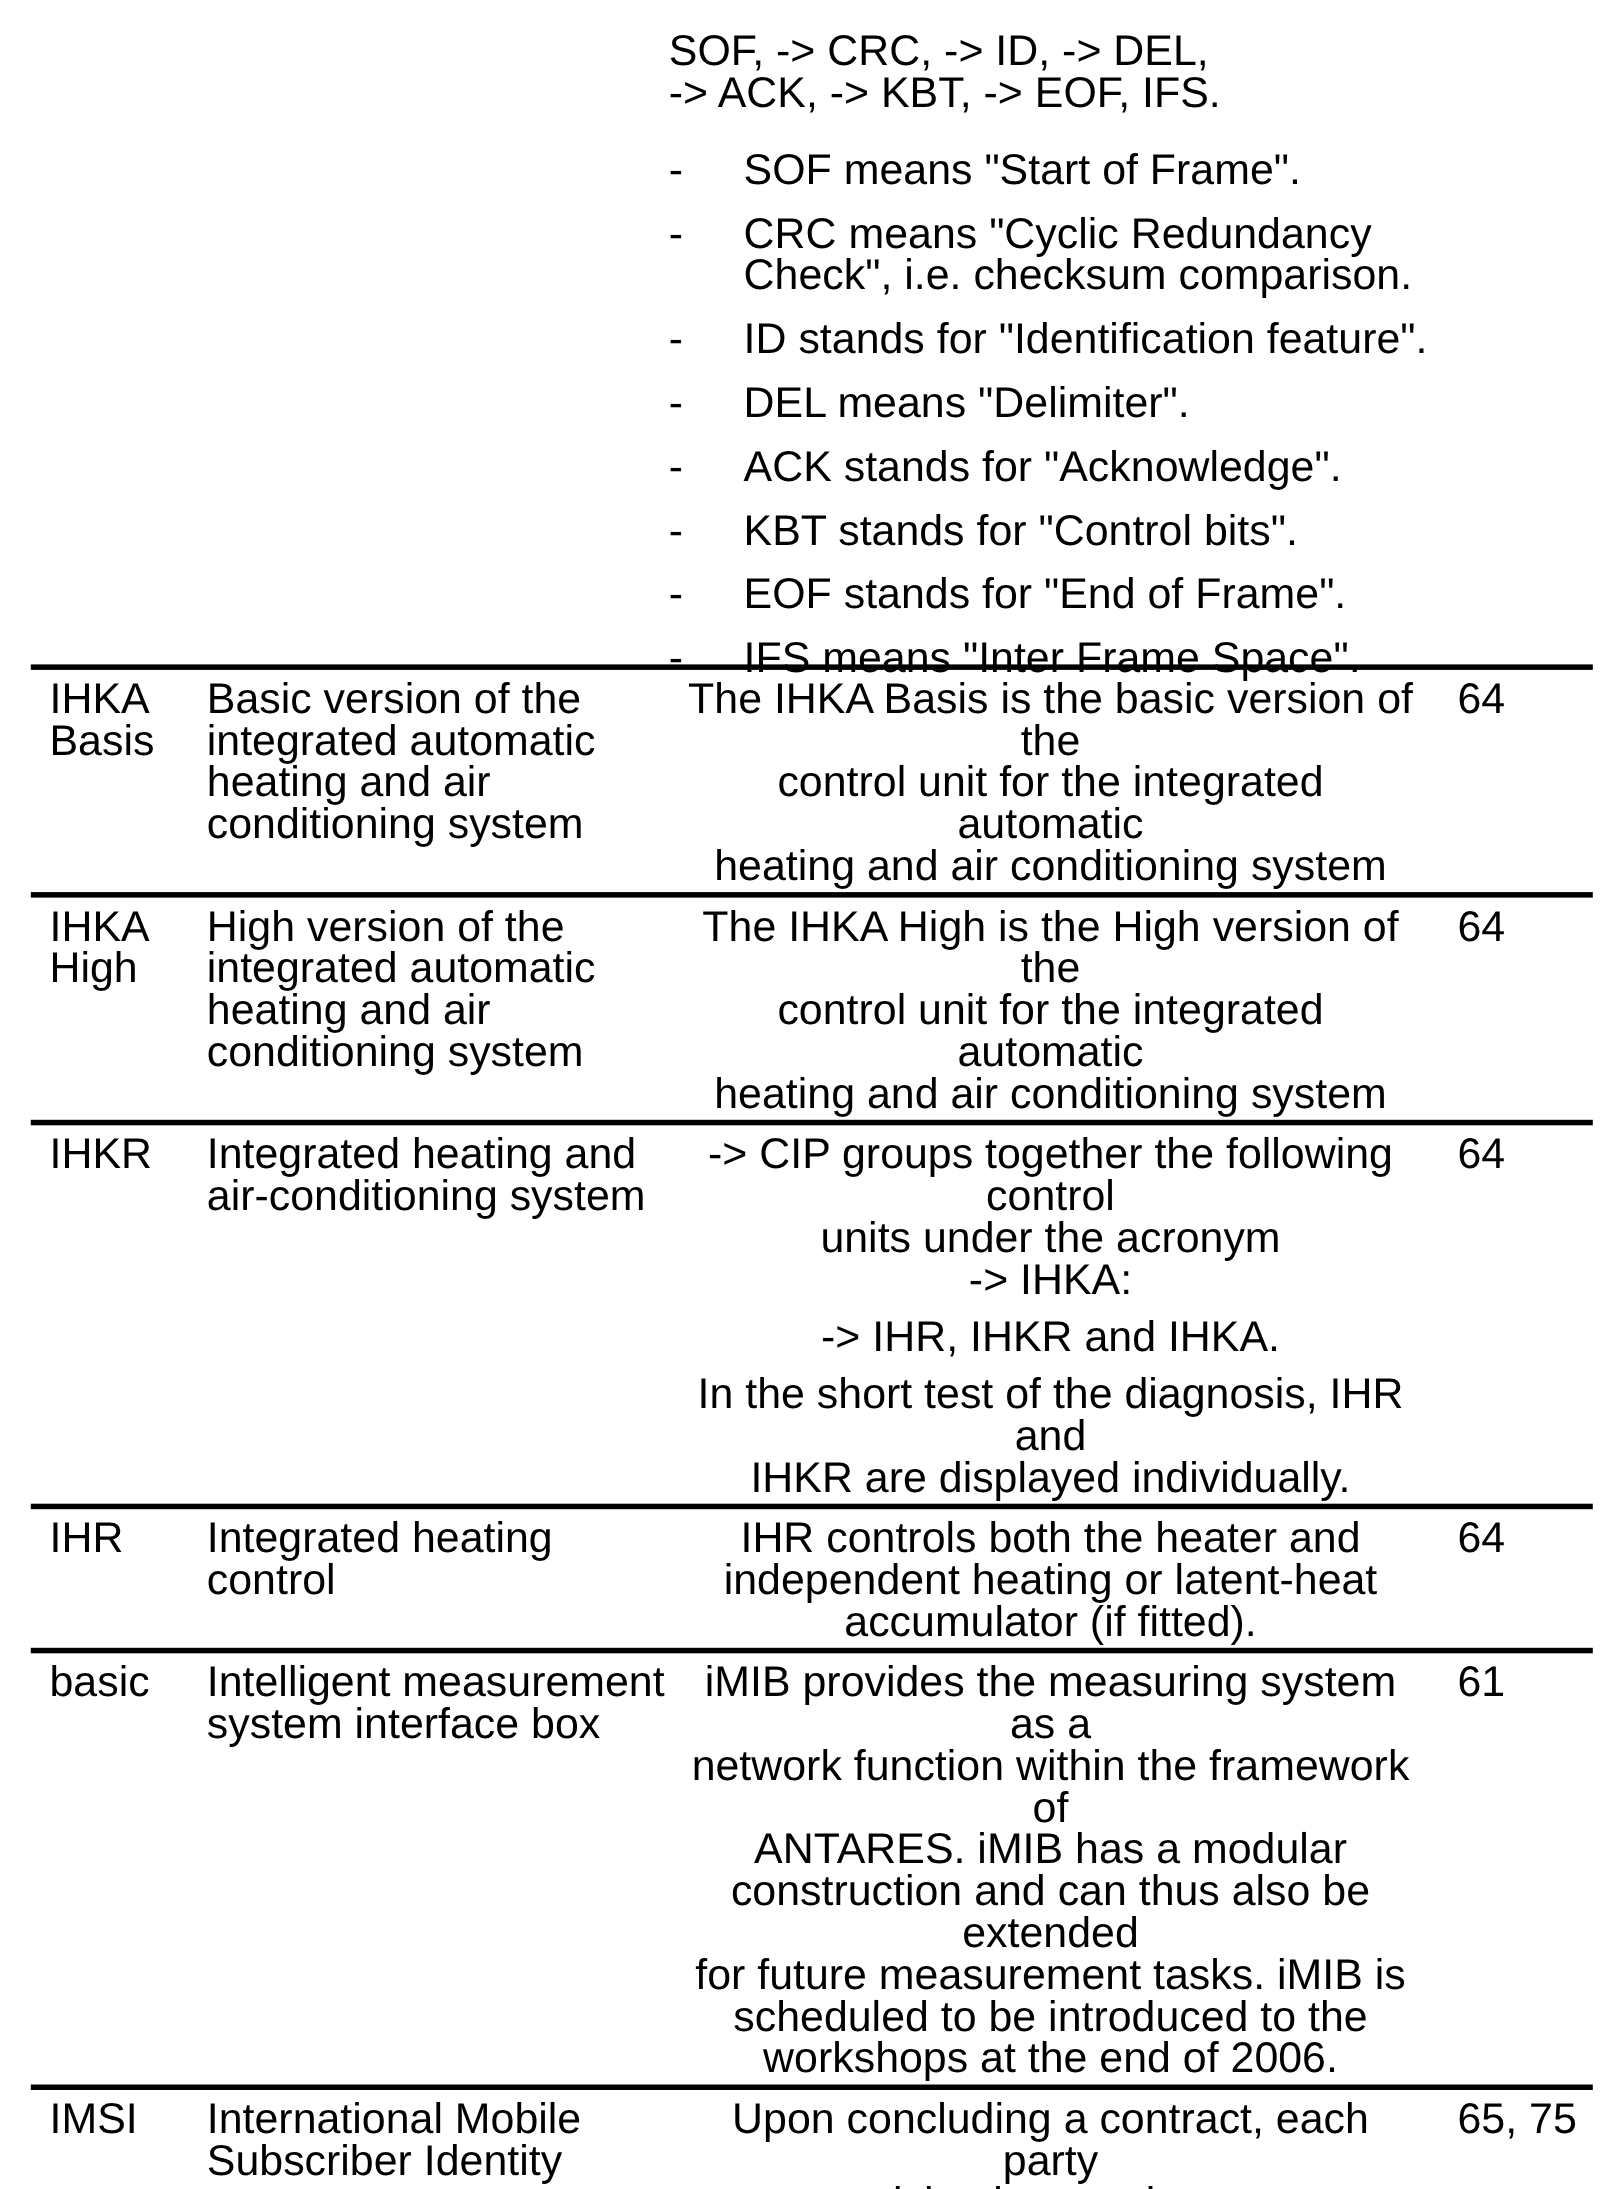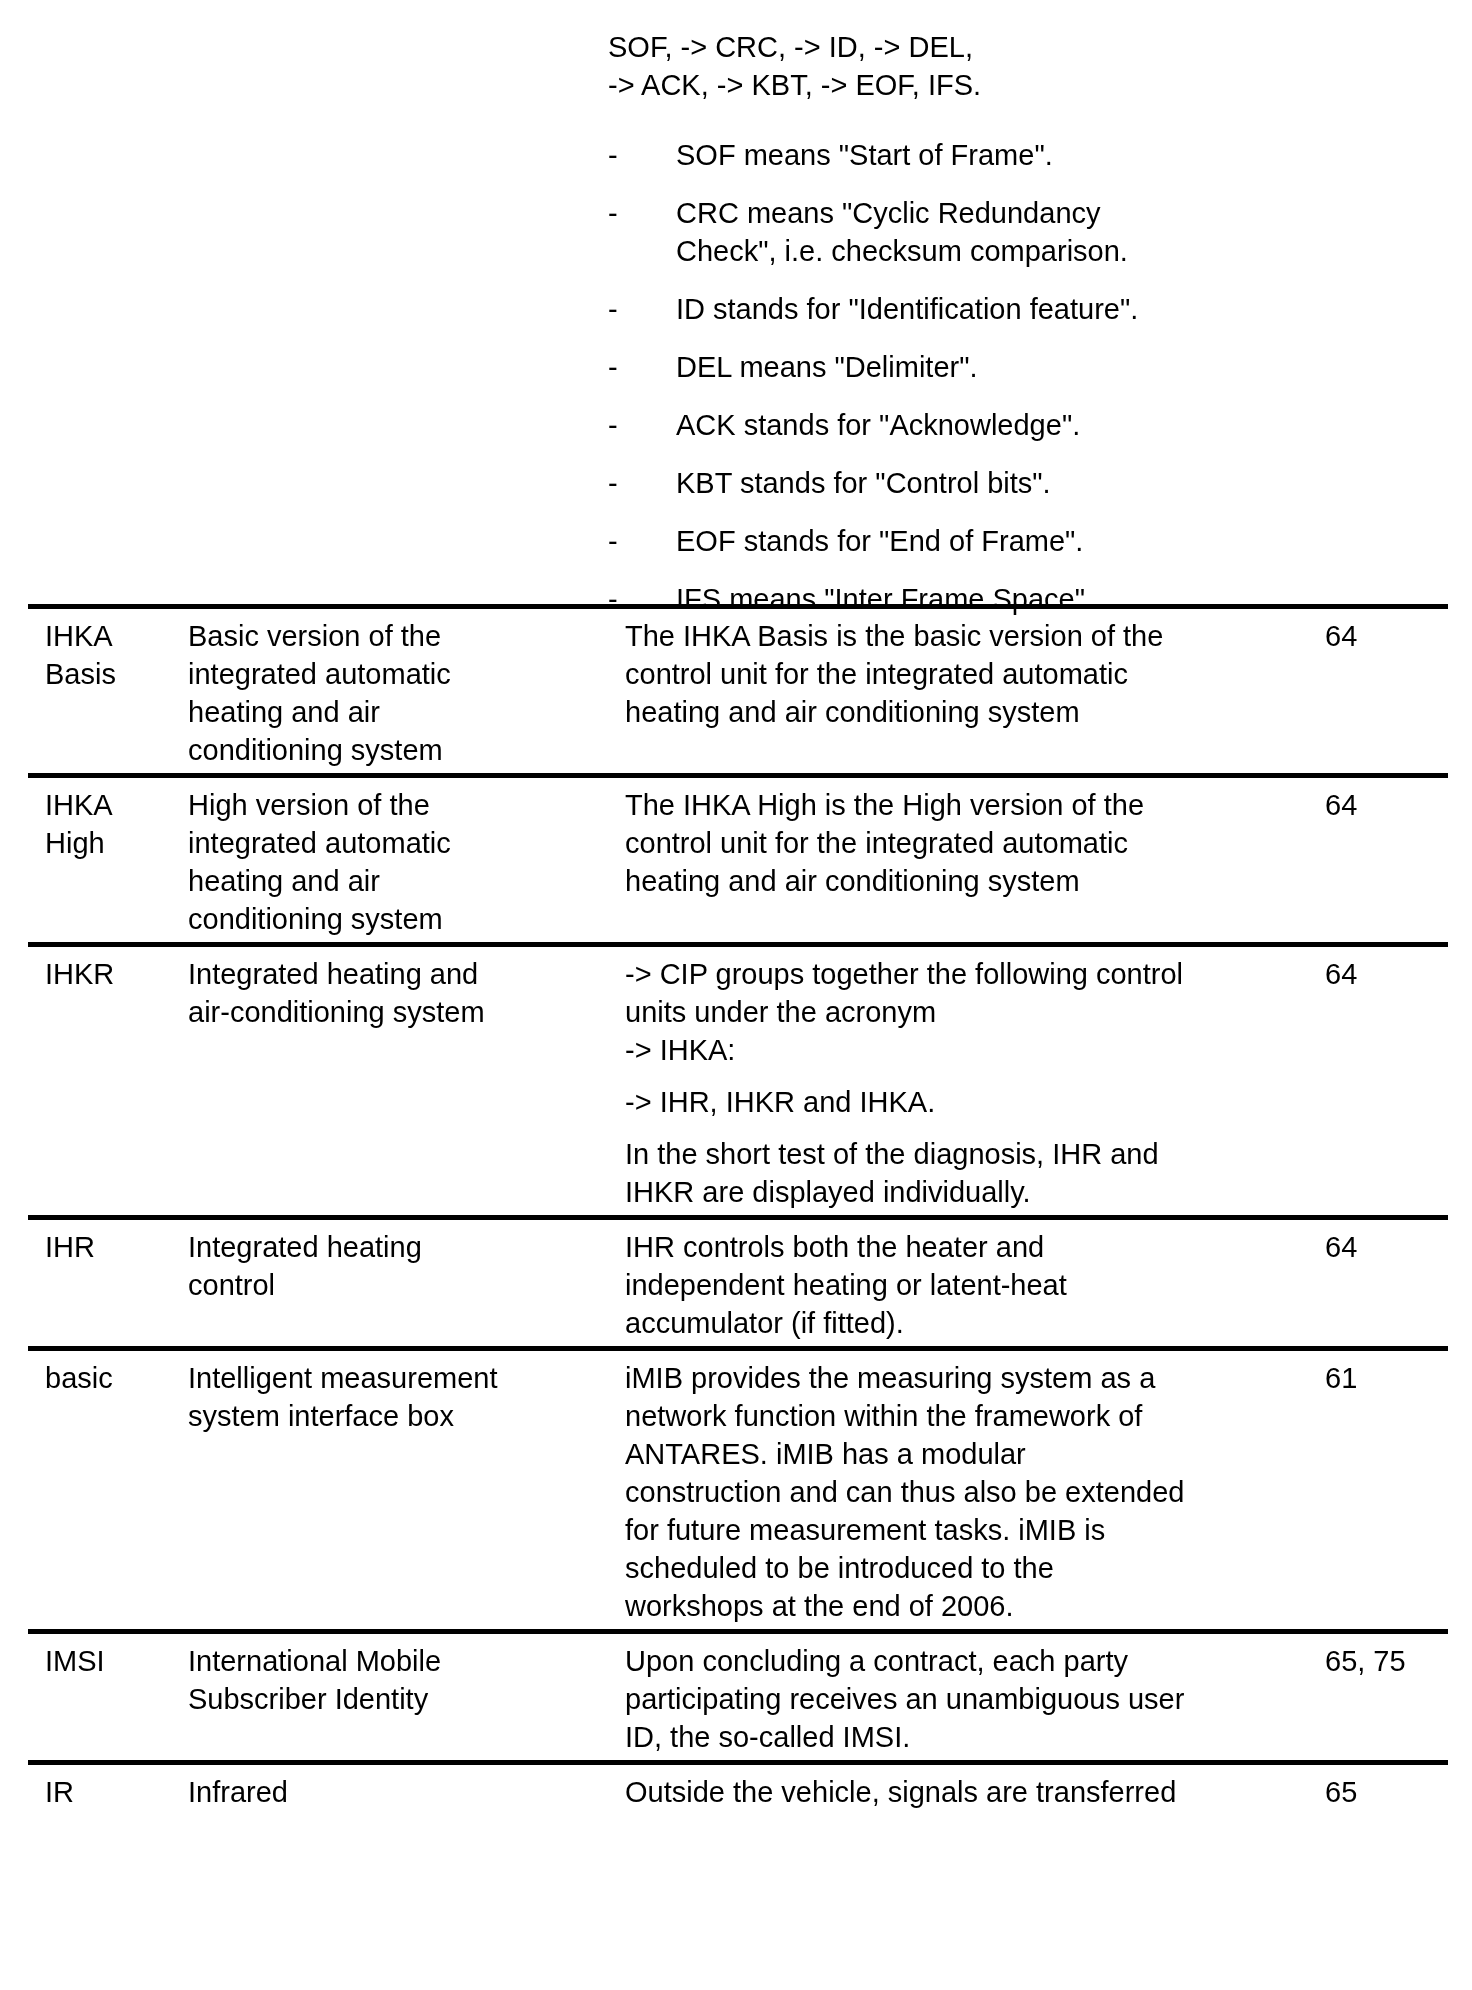--- a/index.html
+++ b/index.html
@@ -3,21 +3,21 @@
 <meta charset="utf-8">
 <style>
   html, body { margin: 0; padding: 0; background: #ffffff; }
   .page {
     position: relative;
     width: 1472px;
     height: 1990px;
     background: #ffffff;
     color: #000000;
     font-family: "Liberation Sans", sans-serif;
-    font-size: 29px;
+    font-size: 39px;
     line-height: 38px;
     overflow: hidden;
   }
   .pre { white-space: pre-line; }
 
   
   .continuation {
     position: absolute;
     left: 608px;
     top: 28px;
@@ -36,21 +36,21 @@
     left: 28px;
     width: 1420px;
   }
   .grow {
     display: flex;
     border-top: 5px solid #000000;
     padding: 8px 0 4px 0;
   }
   .cell-term  { flex: 0 0 160px; padding-left: 17px; box-sizing: border-box; }
   .cell-def   { flex: 0 0 437px; box-sizing: border-box; }
-  .cell-desc  { flex: 1; box-sizing: border-box; }
+  .cell-desc  { flex: 1; box-sizing: border-box; text-align: center; }
   .cell-page  { flex: 0 0 123px; box-sizing: border-box; margin-left: 40px; }
   .desc-p { margin: 0 0 14px 0; }
   .desc-p:last-child { margin-bottom: 0; }
 </style>
 </head>
 <body>
 
 <div class="page">
 
   <div class="continuation">

